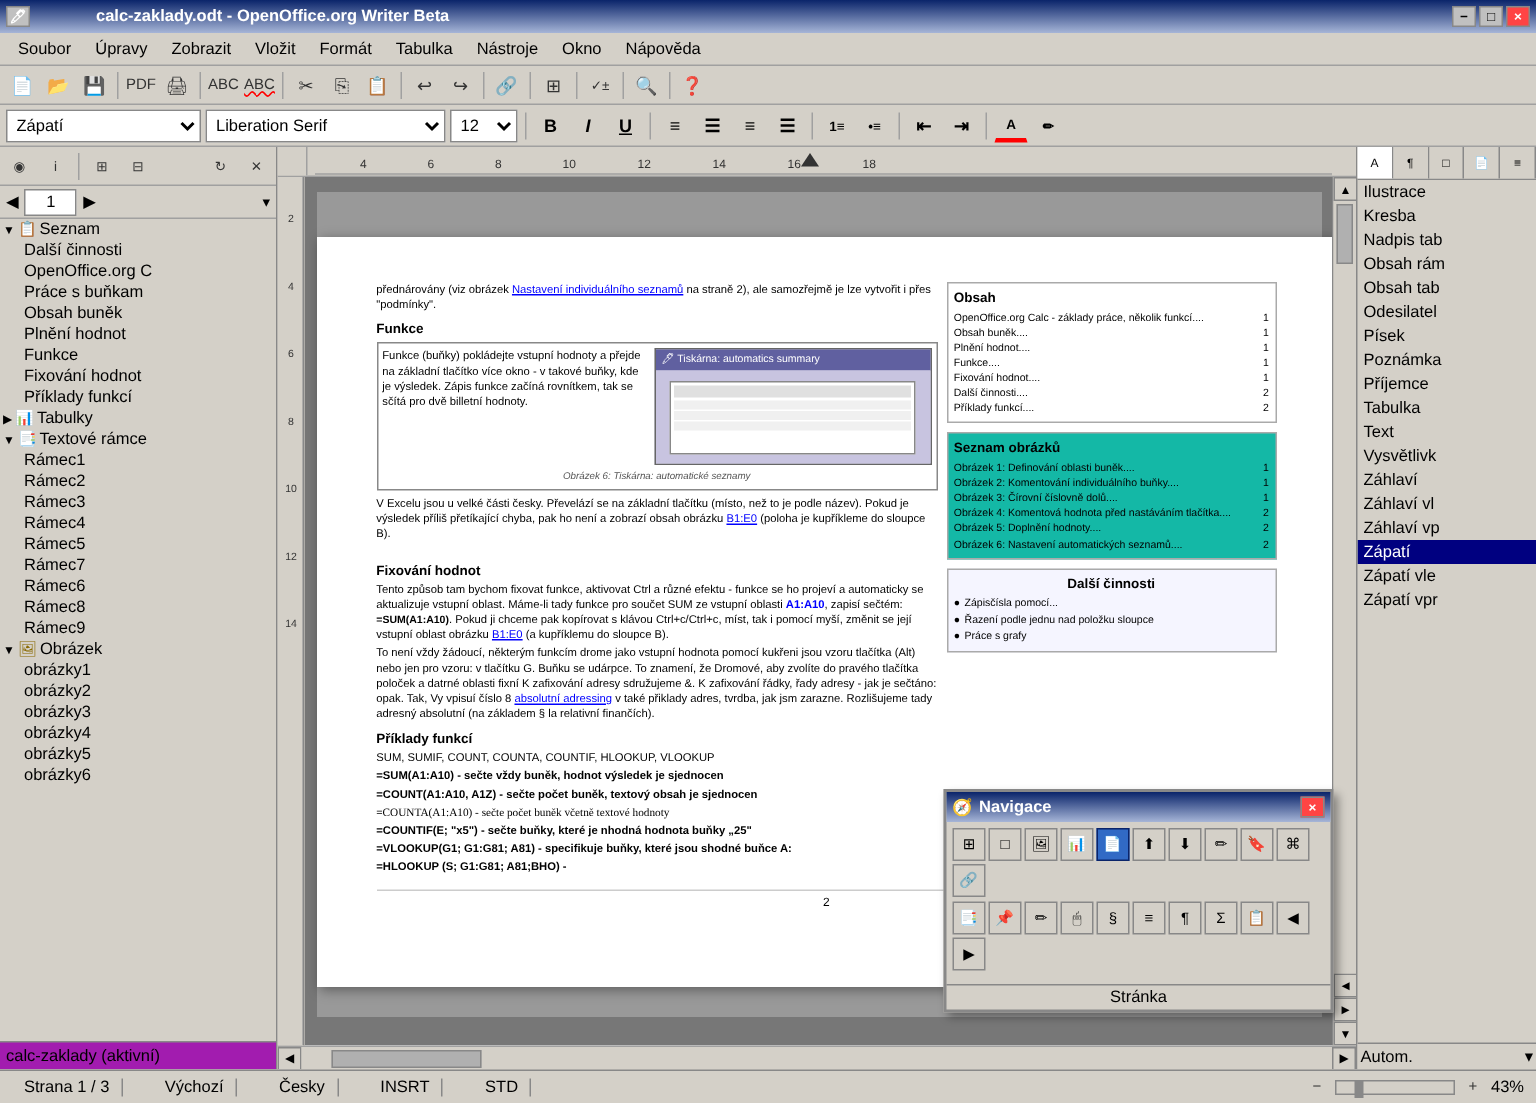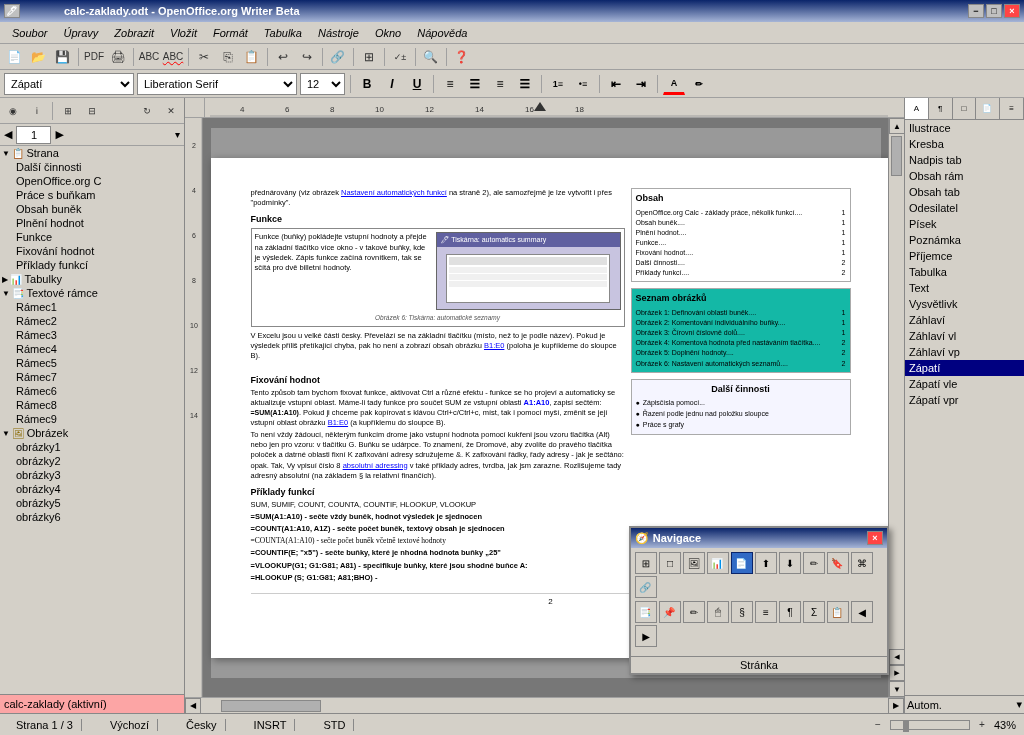--- a/index.html
+++ b/index.html
@@ -37,21 +37,20 @@
       display: flex;
       align-items: center;
       padding: 0 4px;
       border-bottom: 1px solid #a0a0a0;
       font-size: 11px;
     }
     .menu-item {
       padding: 2px 8px;
       cursor: pointer;
       color: #000;
-      font-style: italic;
     }
 
     
     .toolbar {
       background: #d4d0c8;
       height: 26px;
       display: flex;
       align-items: center;
       padding: 1px 4px;
       border-bottom: 1px solid #a0a0a0;
@@ -465,21 +464,21 @@
           <span style="cursor:pointer;">▶</span>
         </div>
         <div style="font-size:10px;">▾</div>
       </div>
 
       <div id="navigator-content">
 
         <div class="nav-section">
           <span class="expand-icon">▼</span>
           <span class="folder-icon">📋</span>
-          <span>Strana</span>
+          <span>Seznam</span>
         </div>
         <div class="nav-item">Další činnosti</div>
         <div class="nav-item">OpenOffice.org C</div>
         <div class="nav-item">Práce s buňkam</div>
         <div class="nav-item">Obsah buněk</div>
         <div class="nav-item">Plnění hodnot</div>
         <div class="nav-item">Funkce</div>
         <div class="nav-item">Fixování hodnot</div>
         <div class="nav-item">Příklady funkcí</div>
 
@@ -510,21 +509,21 @@
           <span>Obrázek</span>
         </div>
         <div class="nav-item">obrázky1</div>
         <div class="nav-item">obrázky2</div>
         <div class="nav-item">obrázky3</div>
         <div class="nav-item">obrázky4</div>
         <div class="nav-item">obrázky5</div>
         <div class="nav-item">obrázky6</div>
       </div>
 
-      <div style="border-top:1px solid #888; padding:3px 4px; font-size:11px; background:#fca5a5; cursor:pointer;">
+      <div style="border-top:1px solid #888; padding:3px 4px; font-size:11px; background:#a21caf; cursor:pointer;">
         calc-zaklady (aktivní)
       </div>
     </div>
 
     <div id="center-with-rulers">
 
       <div style="display:flex; background:#d4d0c8; height:20px; border-bottom:1px solid #a0a0a0;">
         <div style="width:20px; background:#d4d0c8; border-right:1px solid #a0a0a0;"></div>
         <div style="flex:1; position:relative; overflow:hidden; padding-left:5px; display:flex; align-items:flex-end;">
 
@@ -568,21 +567,21 @@
           <div style="width:670px;">
 
             <div style="width:670px; height:30px; background:#999; margin-bottom:0;"></div>
 
             <div id="doc-page">
 
               <div style="display:flex; gap:6px;">
 
                 <div style="flex:1; font-size:7.5px; line-height:1.35;">
 
-                  <p style="margin-bottom:4px; font-size:7.5px;">přednárovány (viz obrázek <span style="text-decoration:underline; color:#00f; font-size:7.5px;">Nastavení automatických funkcí</span> na straně 2), ale samozřejmě je lze vytvořit i přes "podmínky".</p>
+                  <p style="margin-bottom:4px; font-size:7.5px;">přednárovány (viz obrázek <span style="text-decoration:underline; color:#00f; font-size:7.5px;">Nastavení individuálního seznamů</span> na straně 2), ale samozřejmě je lze vytvořit i přes "podmínky".</p>
 
                   <div style="font-weight:bold; font-size:9px; margin: 5px 0 3px;">Funkce</div>
 
                   <div style="border:1px solid #888; padding:3px; margin-bottom:4px; position:relative;">
 
                     <div style="float:right; width:185px; height:78px; border:1px solid #666; background:#e0dded; margin: 0 0 4px 4px; display:flex; flex-direction:column;">
                       <div style="background:#6060a0; height:14px; color:white; font-size:7px; padding:2px 4px;">🖊 Tiskárna: automatics summary</div>
                       <div style="flex:1; background:#c8c4e0; display:flex; align-items:center; justify-content:center; font-size:7px;">
                         <div style="width:90%; height:80%; background:white; border:1px solid #888; padding:2px; font-size:6px;">
                           <div style="background:#e0e0e0; height:8px; margin-bottom:2px;"></div>

